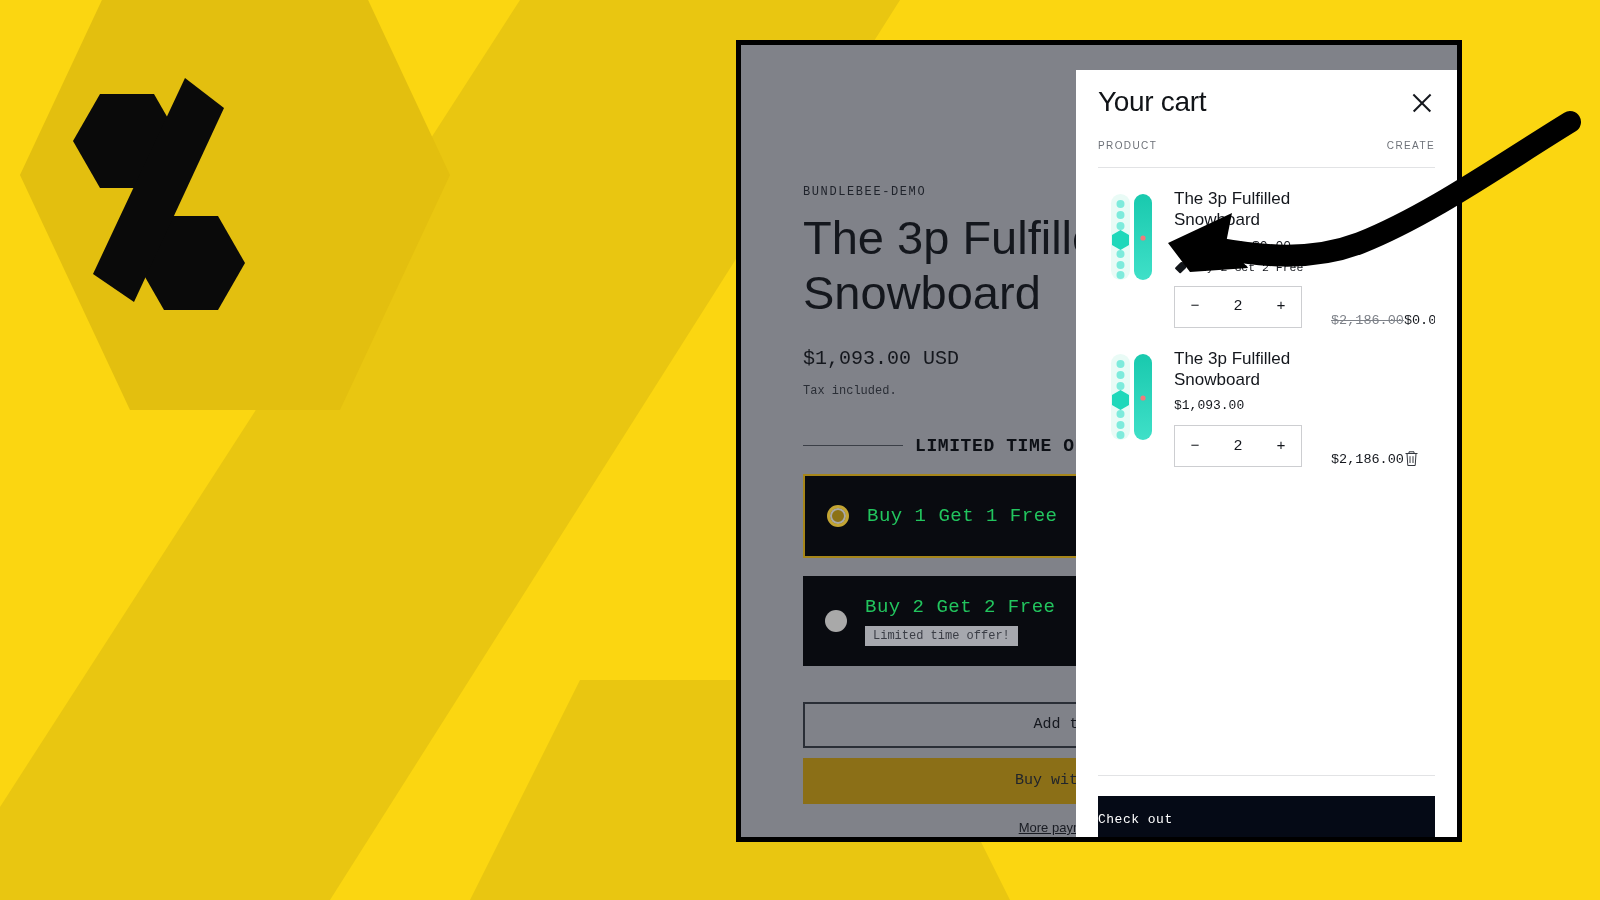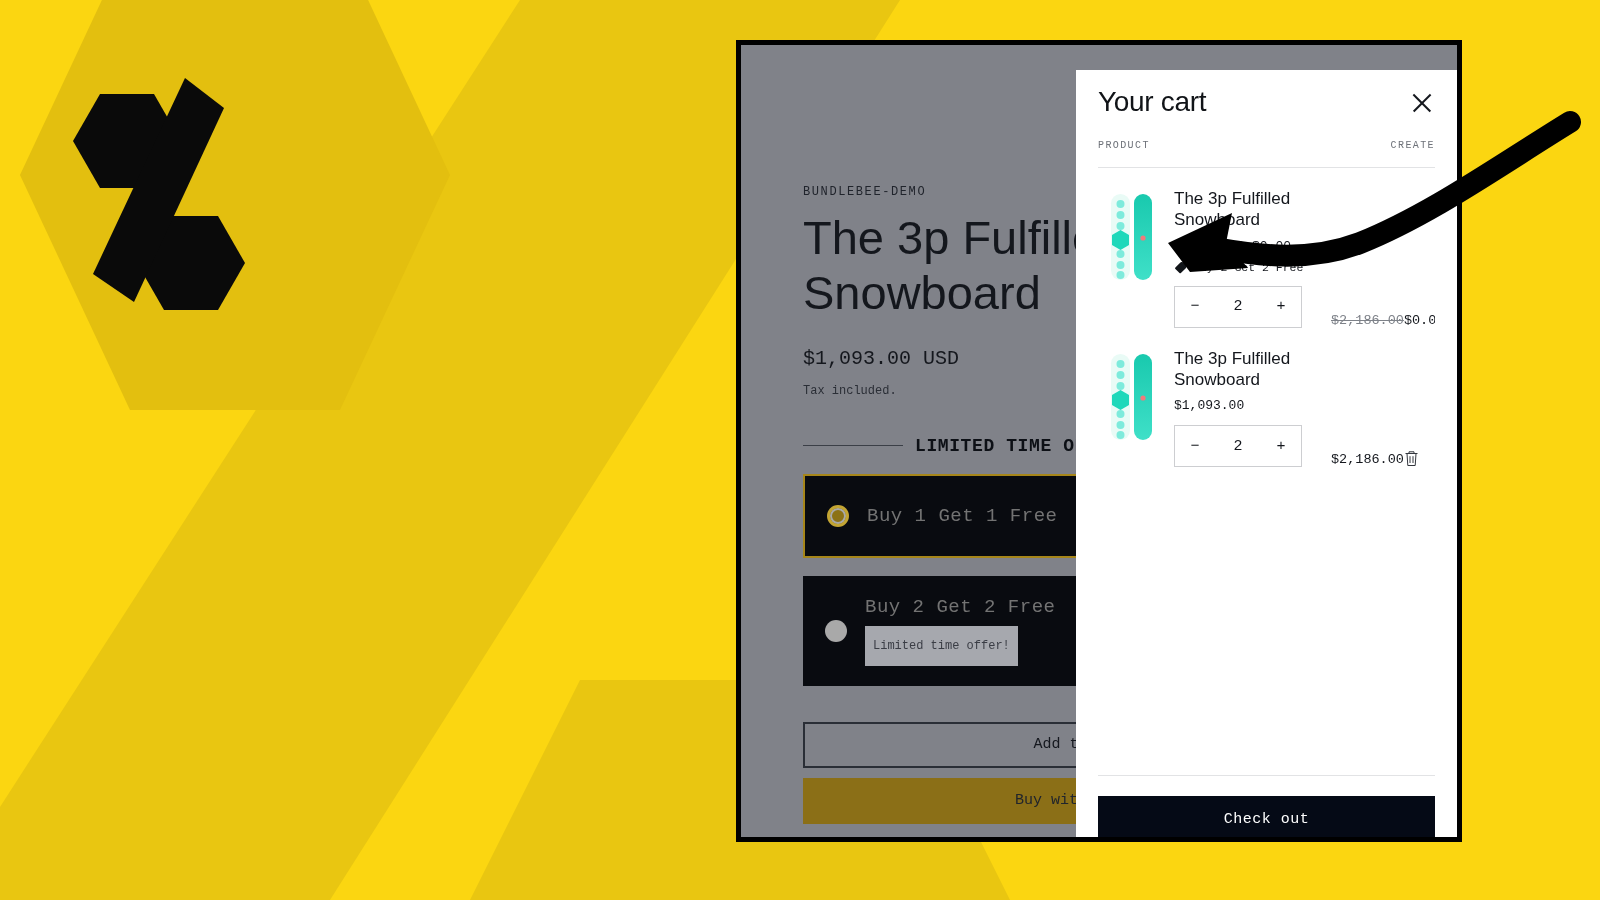--- a/index.html
+++ b/index.html
@@ -131,31 +131,31 @@
     background: #A9A9A9;
   }
   .radio.on {
     background: #8C7216;
     border: 3px solid #C3A533;
     box-shadow: inset 0 0 0 2px #A9A9A9;
   }
   .offer-label {
     font-family: "Liberation Mono", monospace;
     font-size: 19px;
-    color: #737373;
+    color: #22c55e;
     letter-spacing: 0.5px;
   }
   .offer-badge {
     display: inline-block;
     margin-top: 8px;
     background: #A6A8AE;
     color: #3a3d45;
     font-family: "Liberation Mono", monospace;
     font-size: 12px;
-    padding: 13px 8px;
+    padding: 3px 8px;
   }
   .atc-btn {
     width: 560px; height: 46px;
     margin-top: 36px;
     border: 2px solid #2a2e36;
     background: transparent;
     color: #15181f;
     font-family: "Liberation Mono", monospace;
     font-size: 15px;
     display: flex; align-items: center; justify-content: center;
@@ -208,21 +208,21 @@
   }
   .close-x::before, .close-x::after {
     content: ""; position: absolute; left: 1px; top: 12px;
     width: 24px; height: 1.6px; background: #14171d;
   }
   .close-x::before { transform: rotate(45deg); }
   .close-x::after  { transform: rotate(-45deg); }
 
   .col-heads {
     display: flex; justify-content: space-between;
-    font-family: Liberation Mono, monospace;
+    font-family: Liberation Sans, sans-serif;
     font-size: 10px;
     letter-spacing: 1.4px;
     color: #6d7178;
     margin-top: 22px;
     padding-bottom: 16px;
   }
   .divider { height: 1px; background: #e2e3e5; }
 
   .cart-items { flex: 1; overflow: hidden; }
 
@@ -308,22 +308,22 @@
     color: #4a4e56;
     margin-top: 10px;
     width: 300px;
   }
   .checkout-btn {
     margin-top: 16px;
     height: 46px;
     background: #050A16;
     color: #ffffff;
     font-family: "Liberation Mono", monospace;
-    font-size: 15px;
-    display: flex; align-items: center; justify-content: center;
+    font-size: 13px;
+    display: flex; align-items: center; 
     letter-spacing: 0.5px;
     cursor: pointer;
   }
 
   
   .arrow-layer {
     position: absolute; inset: 0;
     z-index: 9; pointer-events: none;
   }
 </style>

